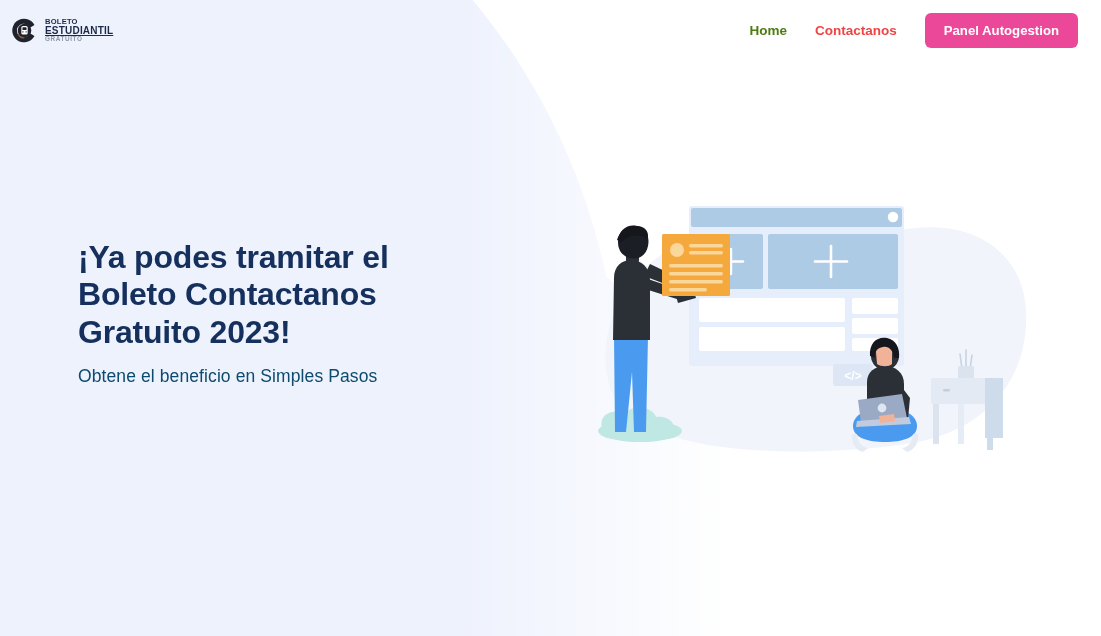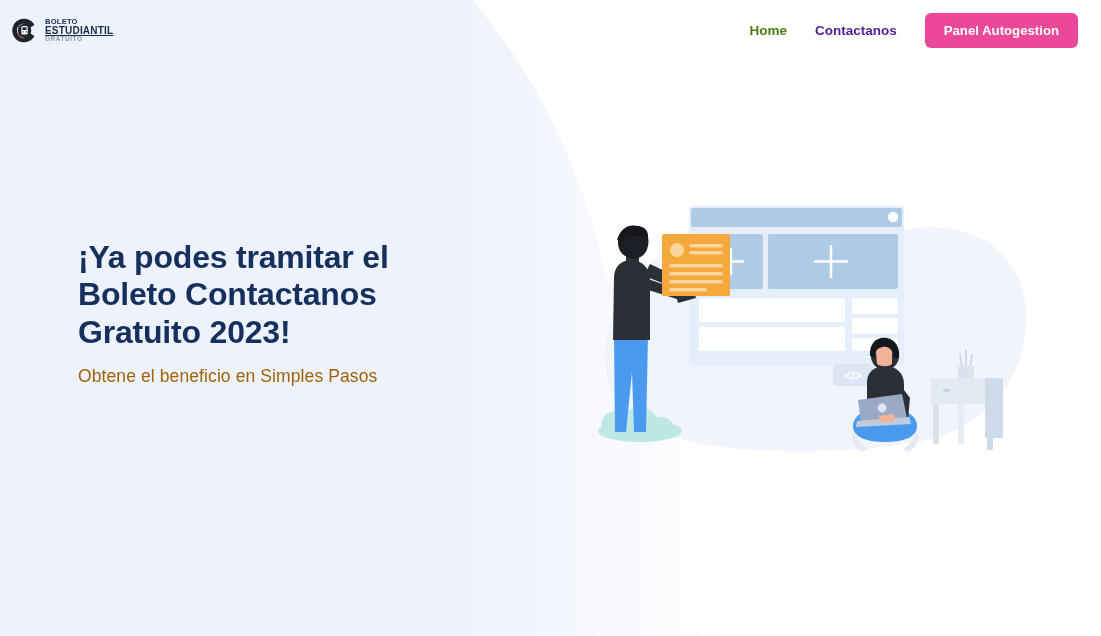--- a/index.html
+++ b/index.html
@@ -92,21 +92,21 @@
     gap: 0;
   }
   .nav-link {
     font-size: 13.5px;
     font-weight: bold;
     text-decoration: none;
     padding: 6px 14px;
     white-space: nowrap;
   }
   .nav-link.is-muted { color: #4d7c0f; }
-  .nav-link.is-dark { color: #4c1d95; }
+  .nav-link.is-dark { color: #ef4444; }
 
   .cta-button {
     margin-left: 14px;
     background: #ec4899;
     color: #ffffff;
     font-size: 13.2px;
     font-weight: bold;
     border: none;
     border-radius: 6px;
     padding: 10px 19px;
@@ -130,21 +130,21 @@
   }
   .hero-title {
     color: #16305e;
     font-size: 32px;
     line-height: 1.17;
     font-weight: bold;
     letter-spacing: -0.2px;
     margin-bottom: 15px;
   }
   .hero-subtitle {
-    color: #a16207;
+    color: #0c4a6e;
     font-size: 17.5px;
     font-weight: normal;
     letter-spacing: .1px;
   }
 
   .hero-art {
     flex: 1;
     display: flex;
     align-items: center;
     justify-content: center;

